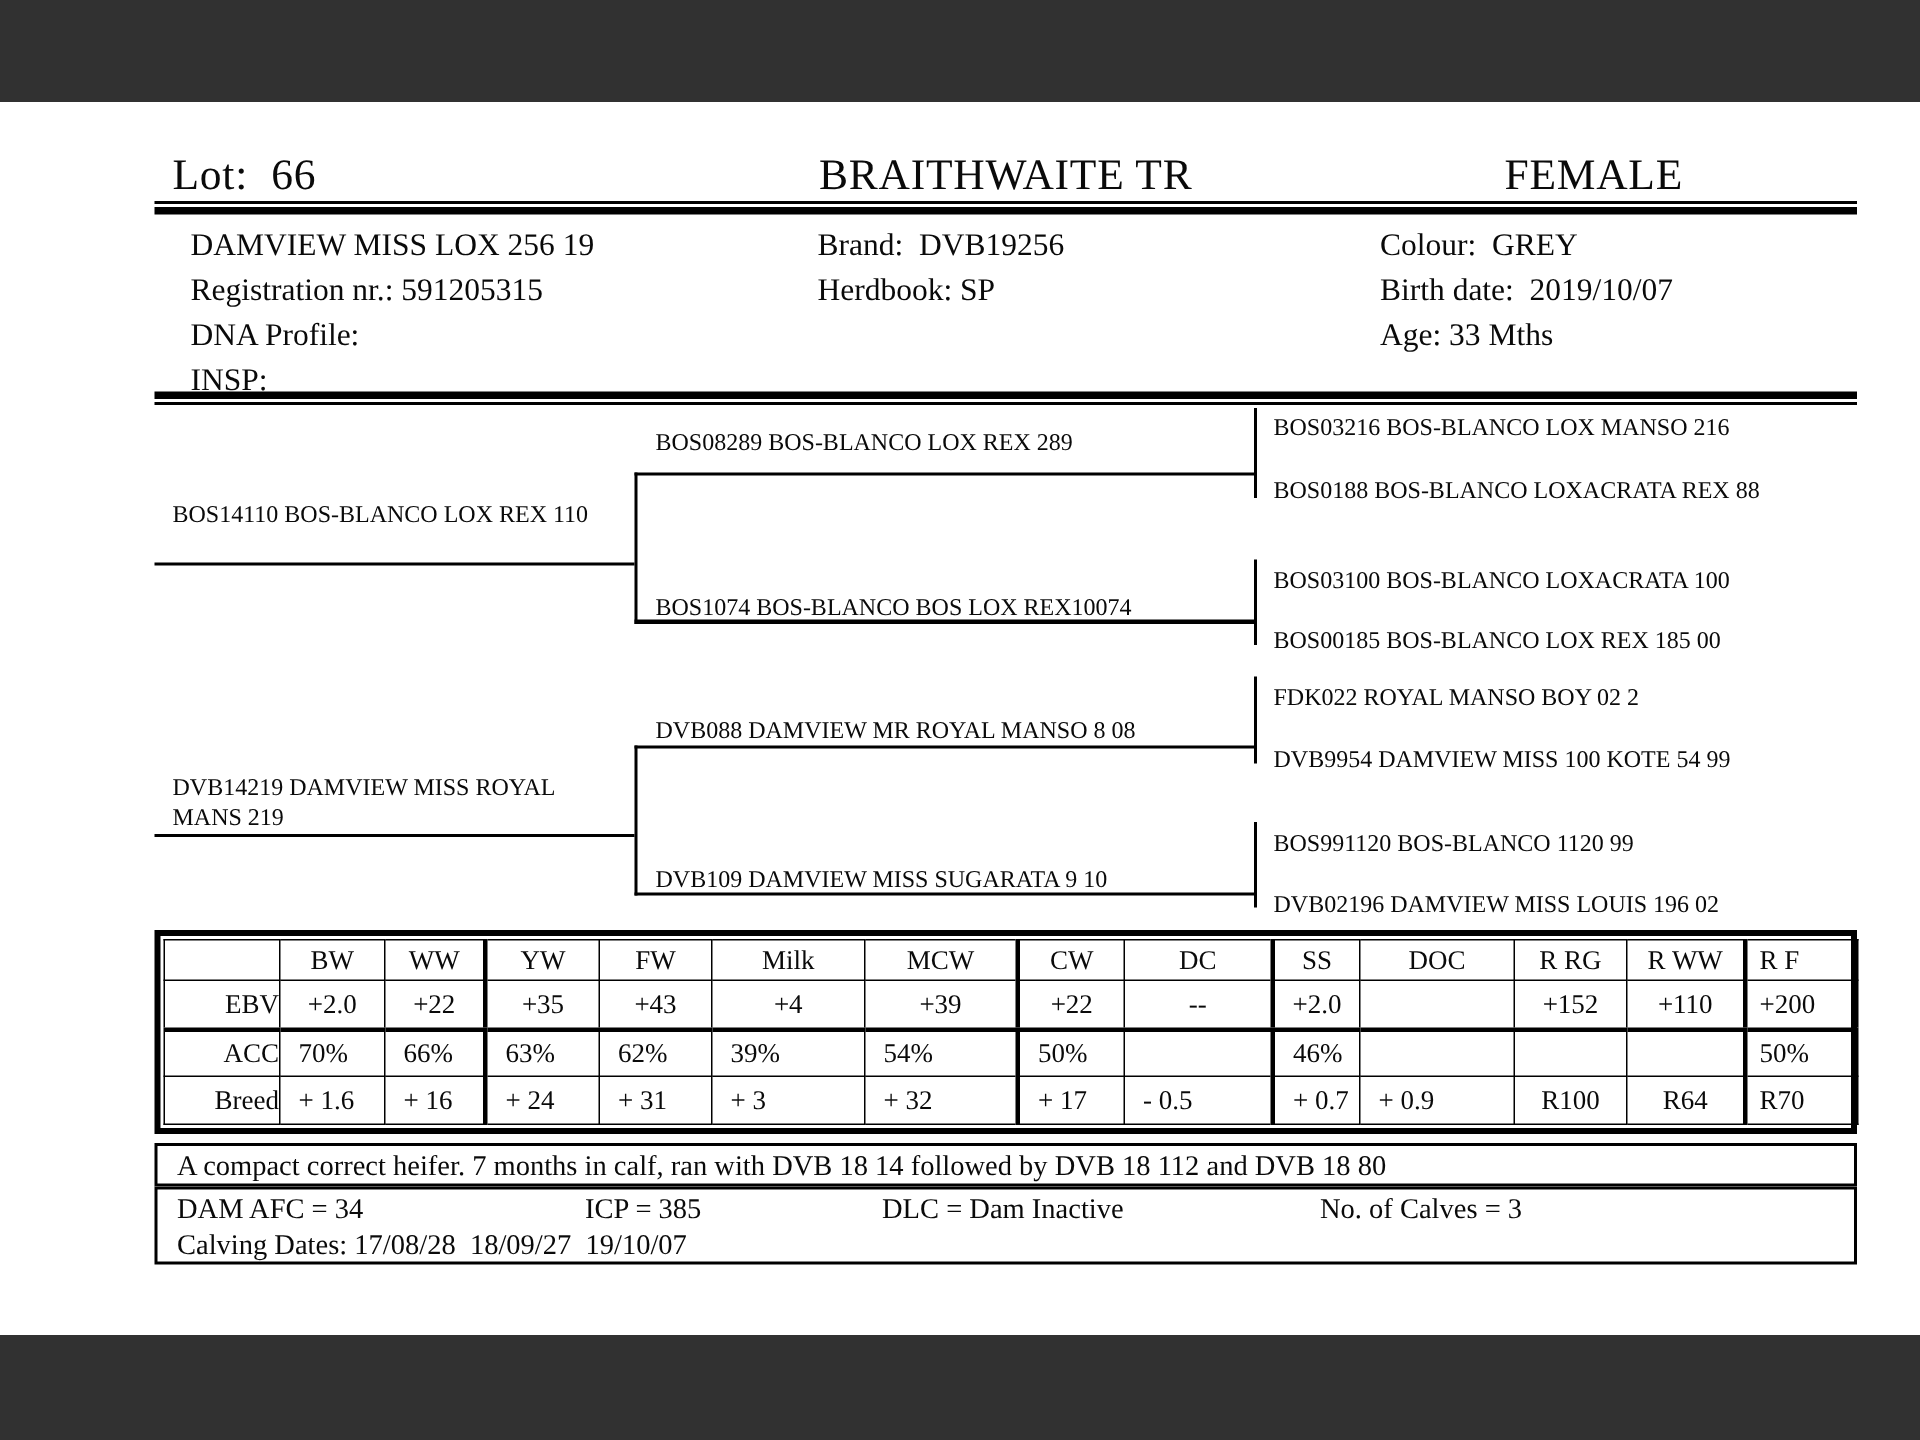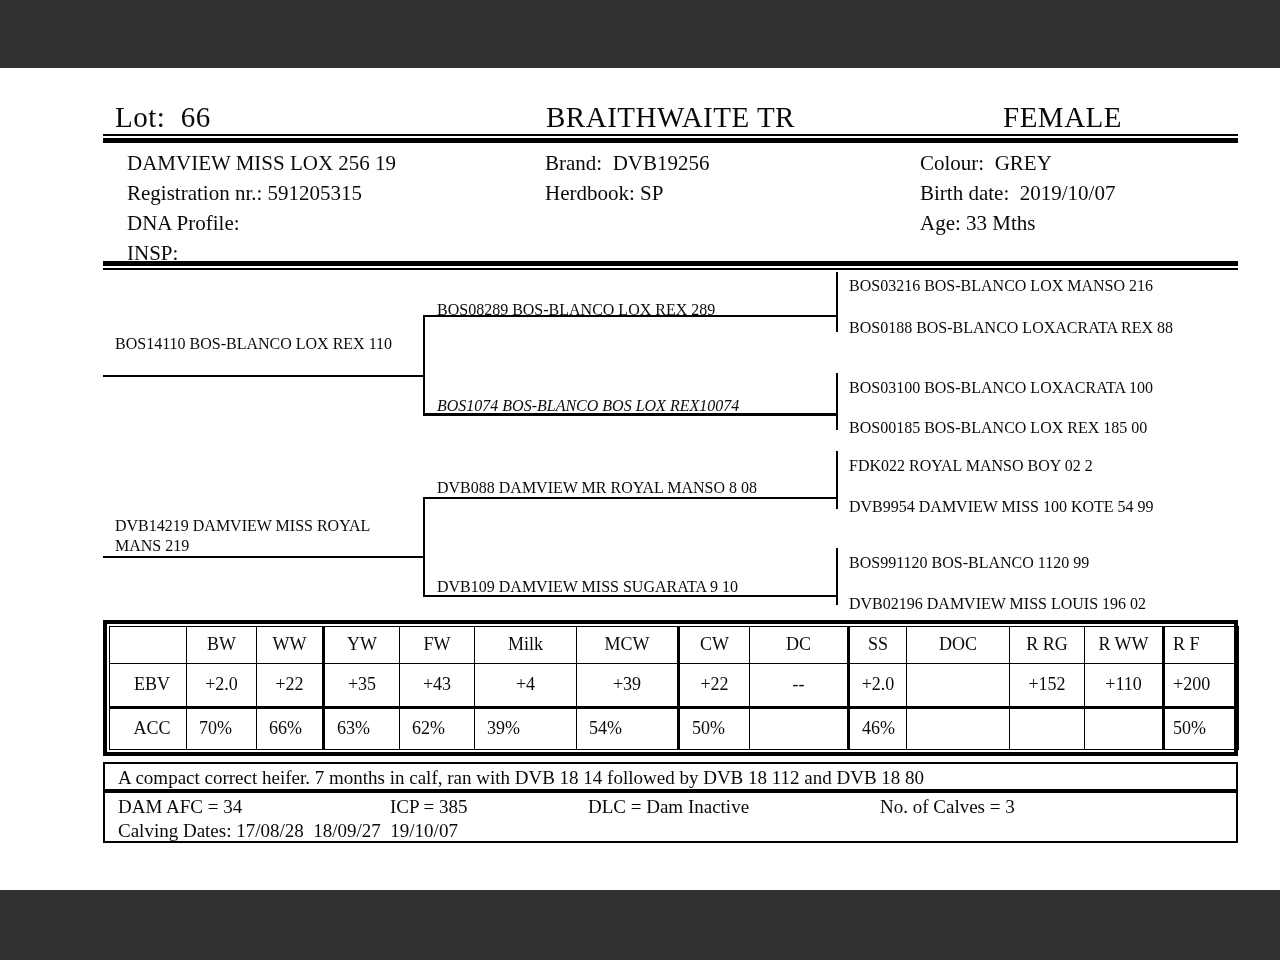--- a/index.html
+++ b/index.html
@@ -15,21 +15,21 @@
   .tree-txt { font-size:16px; line-height:20px; }
   .nowrap { white-space:nowrap; }
 
   
   .ebv-frame { position:absolute; left:103px; top:620px; width:1135px; height:136px; border:4px solid #000; padding:2px; background:#fff; }
   table.ebv { width:100%; height:100%; border-collapse:collapse; table-layout:fixed;padding-left:28px; }
   table.ebv td { border:1.6px solid #000; font-size:18px; text-align:center; vertical-align:middle; overflow:hidden; white-space:pre; }
   table.ebv tr.h-row td { height:26px; }
   table.ebv tr.ebv-row td { height:31px; border-bottom:3px solid #000; }
   table.ebv tr.acc-row td, table.ebv tr.breed-row td { height:30px; }
-  table.ebv td.lbl { text-align:center; padding-left:8px;margin-top:10px; }
+  table.ebv td.lbl { text-align:right; padding-left:8px;margin-top:10px; }
   table.ebv td.la { text-align:left; padding-left:12px; }
   table.ebv td.bl { border-left:3px solid #000; }
   table.ebv td.rf { text-align:left; padding-left:8px; }
 
   .bottom-box { position:absolute; left:103px; width:1135px; border:2px solid #000; background:#fff; }
   .bb-text { position:absolute; font-size:19px; white-space:pre; }
 </style>
 </head>
 <body>
 
@@ -64,24 +64,24 @@
 
 <div class="abs tree-txt" style="left:115px; top:334px; width:300px;">BOS14110 BOS-BLANCO LOX REX 110</div>
 <div class="hline" style="left:103px; top:375px; width:320px;"></div>
 
 <div class="abs tree-txt" style="left:115px; top:516px; width:300px;">DVB14219 DAMVIEW MISS ROYAL MANS 219</div>
 <div class="hline" style="left:103px; top:556px; width:320px;"></div>
 
 <div class="vline" style="left:423px; top:315px; height:101px;"></div>
 <div class="vline" style="left:423px; top:497px; height:100px;"></div>
 
-<div class="abs tree-txt nowrap" style="left:437px; top:300px;">BOS08289 BOS-BLANCO LOX REX 289</div>
+<div class="abs tree-txt nowrap" style="left:437px; top:286px;">BOS08289 BOS-BLANCO LOX REX 289</div>
 <div class="hline" style="left:423px; top:315px; width:415px;"></div>
 
-<div class="abs tree-txt nowrap" style="left:437px; top:396px;font-style:italic;">BOS1074 BOS-BLANCO BOS LOX REX10074</div>
+<div class="abs tree-txt nowrap" style="left:437px; top:396px;">BOS1074 BOS-BLANCO BOS LOX REX10074</div>
 <div class="hline" style="left:423px; top:413px; width:415px; height:3px;"></div>
 
 <div class="abs tree-txt nowrap" style="left:437px; top:478px;">DVB088 DAMVIEW MR ROYAL MANSO 8 08</div>
 <div class="hline" style="left:423px; top:497px; width:415px;"></div>
 
 <div class="abs tree-txt nowrap" style="left:437px; top:577px;">DVB109 DAMVIEW MISS SUGARATA 9 10</div>
 <div class="hline" style="left:423px; top:595px; width:415px;"></div>
 
 <div class="vline" style="left:836px; top:272px; height:60px;"></div>
 <div class="vline" style="left:836px; top:373px; height:57px;"></div>
@@ -157,20 +157,36 @@
       <td class="la">39%</td>
       <td class="la">54%</td>
       <td class="bl la">50%</td>
       <td class="la"></td>
       <td class="bl la">46%</td>
       <td class="la"></td>
       <td class="la"></td>
       <td class="la"></td>
       <td class="bl rf">50%</td>
     </tr>
+    <tr class="breed-row">
+      <td class="lbl">Breed</td>
+      <td class="la">+ 1.6</td>
+      <td class="la">+ 16</td>
+      <td class="bl la">+ 24</td>
+      <td class="la">+ 31</td>
+      <td class="la">+ 3</td>
+      <td class="la">+ 32</td>
+      <td class="bl la">+ 17</td>
+      <td class="la">- 0.5</td>
+      <td class="bl la">+ 0.7</td>
+      <td class="la">+ 0.9</td>
+      <td>R100</td>
+      <td>R64</td>
+      <td class="bl rf">R70</td>
+    </tr>
   </tbody>
     </table>
 </div>
 
 <div class="bottom-box" style="top:762px; height:29px;"></div>
 <div class="bb-text" style="left:118px; top:767px;">A compact correct heifer. 7 months in calf, ran with DVB 18 14 followed by DVB 18 112 and DVB 18 80</div>
 
 <div class="bottom-box" style="top:791px; height:52px;"></div>
 <div class="bb-text" style="left:118px; top:796px;">DAM AFC = 34</div>
 <div class="bb-text" style="left:390px; top:796px;">ICP = 385</div>

